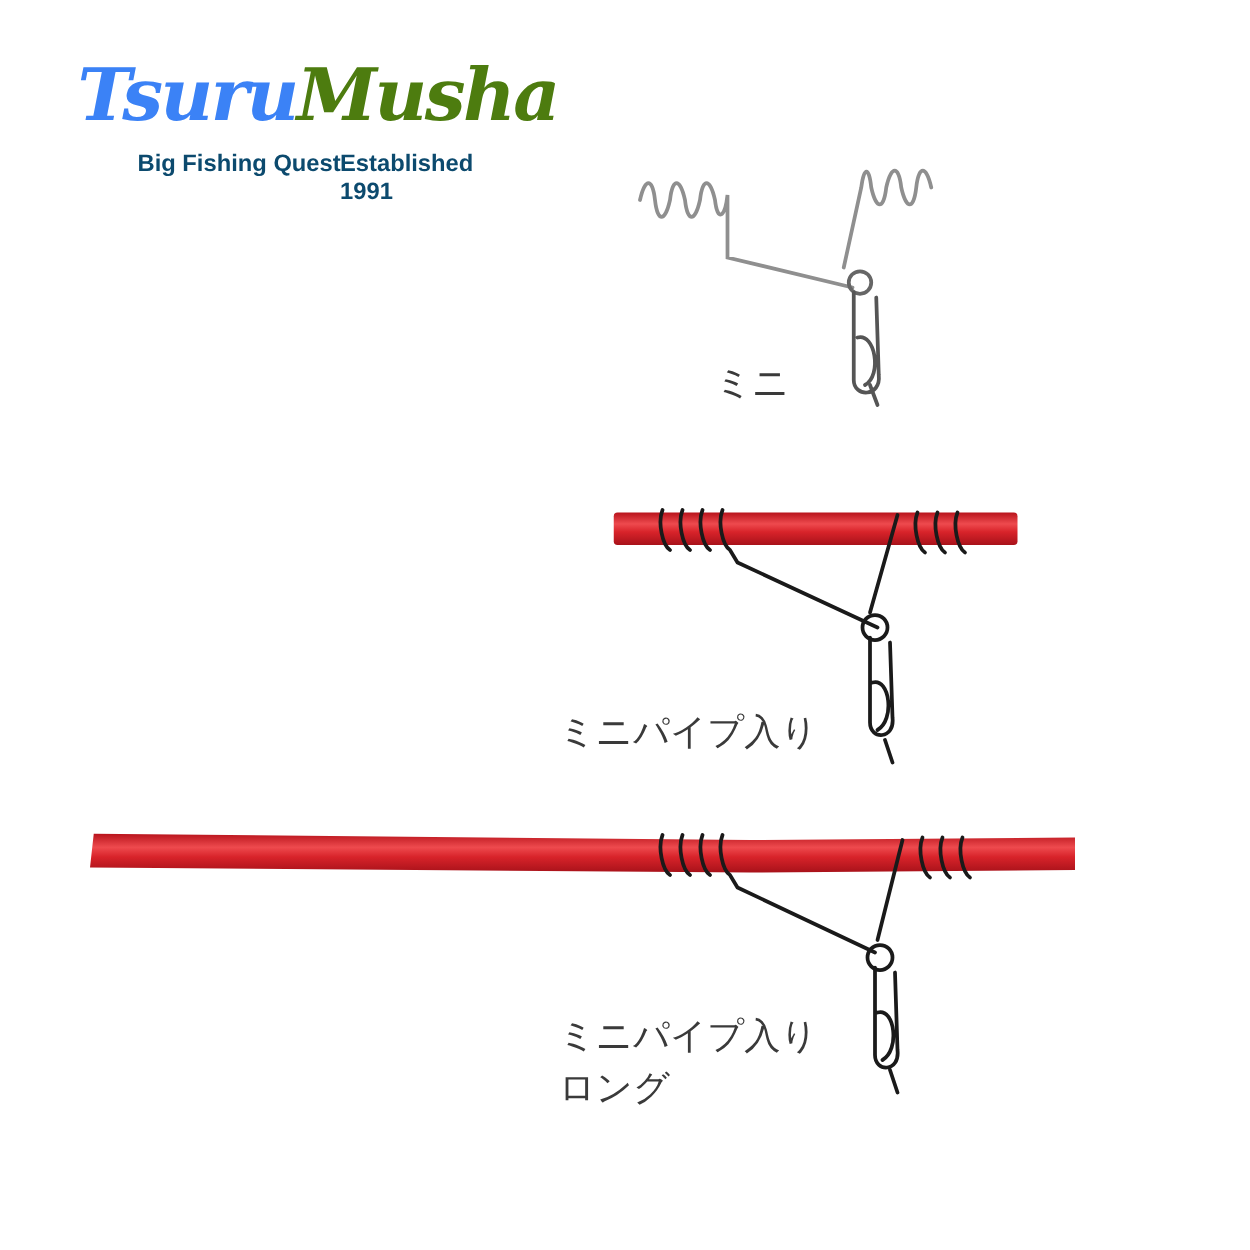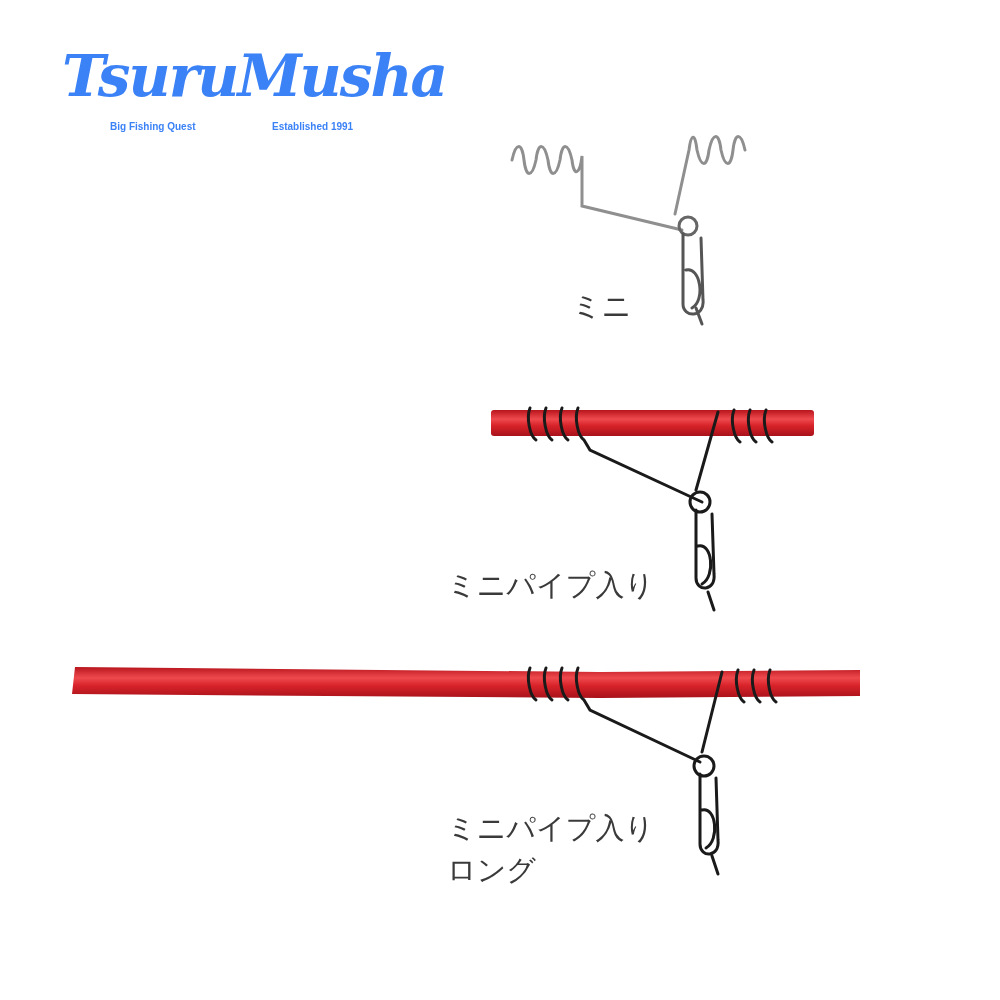--- a/index.html
+++ b/index.html
@@ -3,32 +3,32 @@
   <meta charset="utf-8">
   <style>
     html, body { margin: 0; padding: 0; background: #ffffff; }
     body { width: 1000px; height: 1000px; position: relative; overflow: hidden;
            font-family: "DejaVu Sans", sans-serif; }
     .abs { position: absolute; }
     .logo { left: 62px; top: 55px; width: 350px; height: 95px; }
     .logo-word { position: absolute; top: -8px; left: 0; font-family: "DejaVu Serif", serif;
                  font-style: italic; font-weight: bold; font-size: 58px; letter-spacing: -2px; line-height: 1; }
     .logo-red { color: #3b82f6; }
-    .logo-black { color: #3b82f6; }
+    .logo-black { color: #4d7c0f; }
     .logo-sub { position: absolute; top: 66px; font-family: "Liberation Sans", sans-serif;
-                font-weight: bold; font-size: 10px; color: #3b82f6; }
+                font-weight: bold; font-size: 19px; color: #0c4a6e; }
     svg { position: absolute; left: 0; top: 0; }
   </style>
 </head>
 <body>
 
 <div class="abs logo">
   <div class="logo-word"><span class="logo-red">Tsuru</span><span class="logo-black">Musha</span></div>
   <div class="logo-sub" style="left:48px;">Big Fishing Quest</div>
-  <div class="logo-sub" style="left:210px;text-align:center;">Established 1991</div>
+  <div class="logo-sub" style="left:210px;">Established 1991</div>
 </div>
 
 <svg width="1000" height="1000" viewBox="0 0 1000 1000">
   <defs>
     <linearGradient id="tube" x1="0" y1="0" x2="0" y2="1">
       <stop offset="0" stop-color="#b8141c"></stop>
       <stop offset="0.35" stop-color="#ee4a4e"></stop>
       <stop offset="0.6" stop-color="#d8232a"></stop>
       <stop offset="1" stop-color="#a8121a"></stop>
     </linearGradient>

